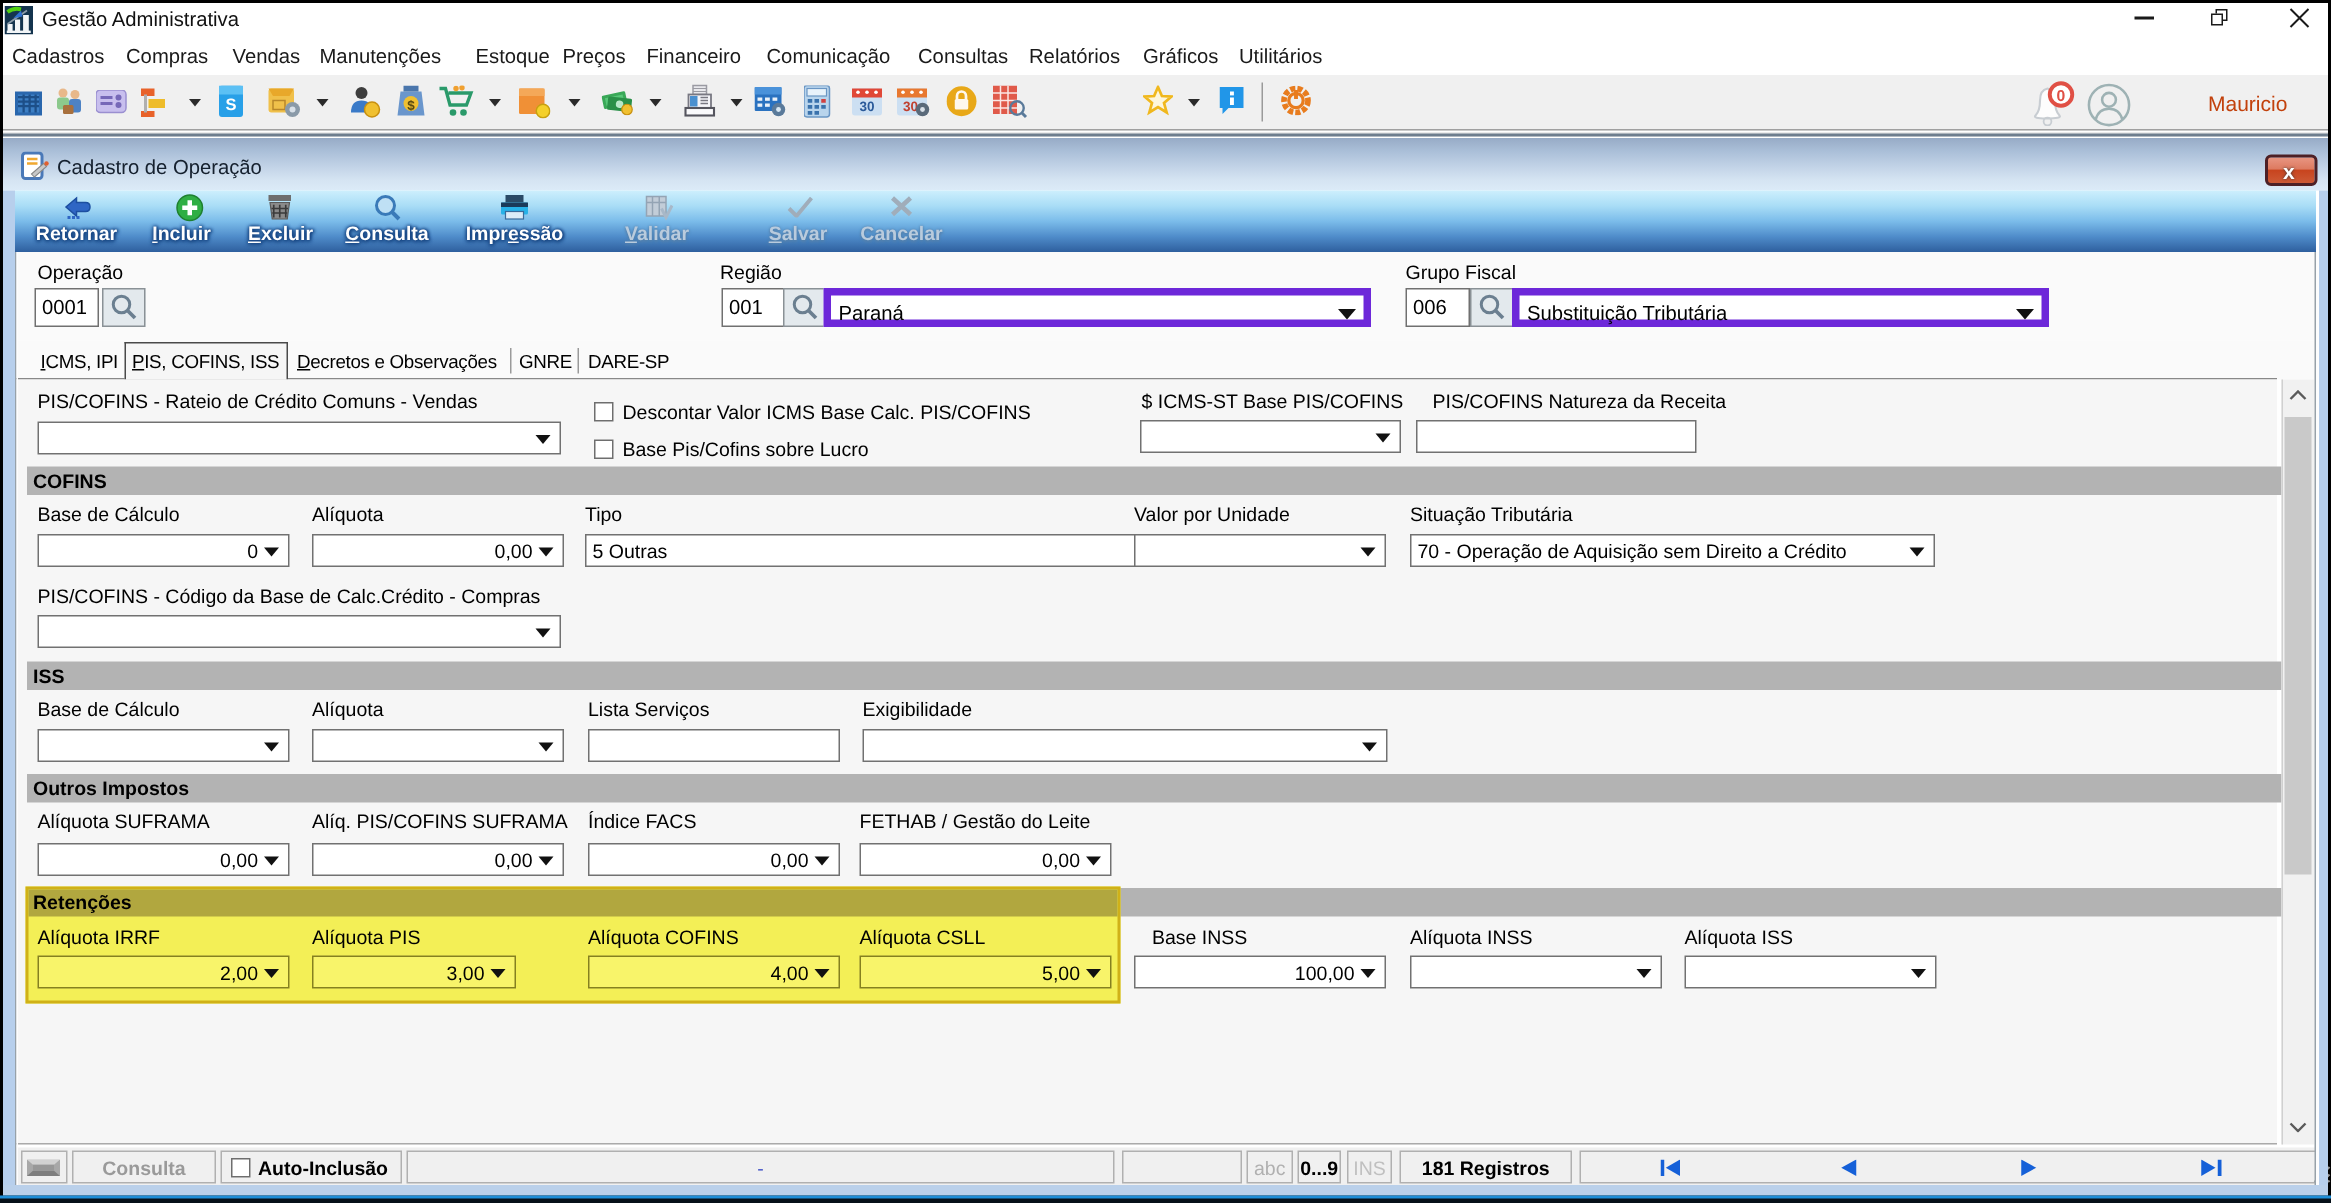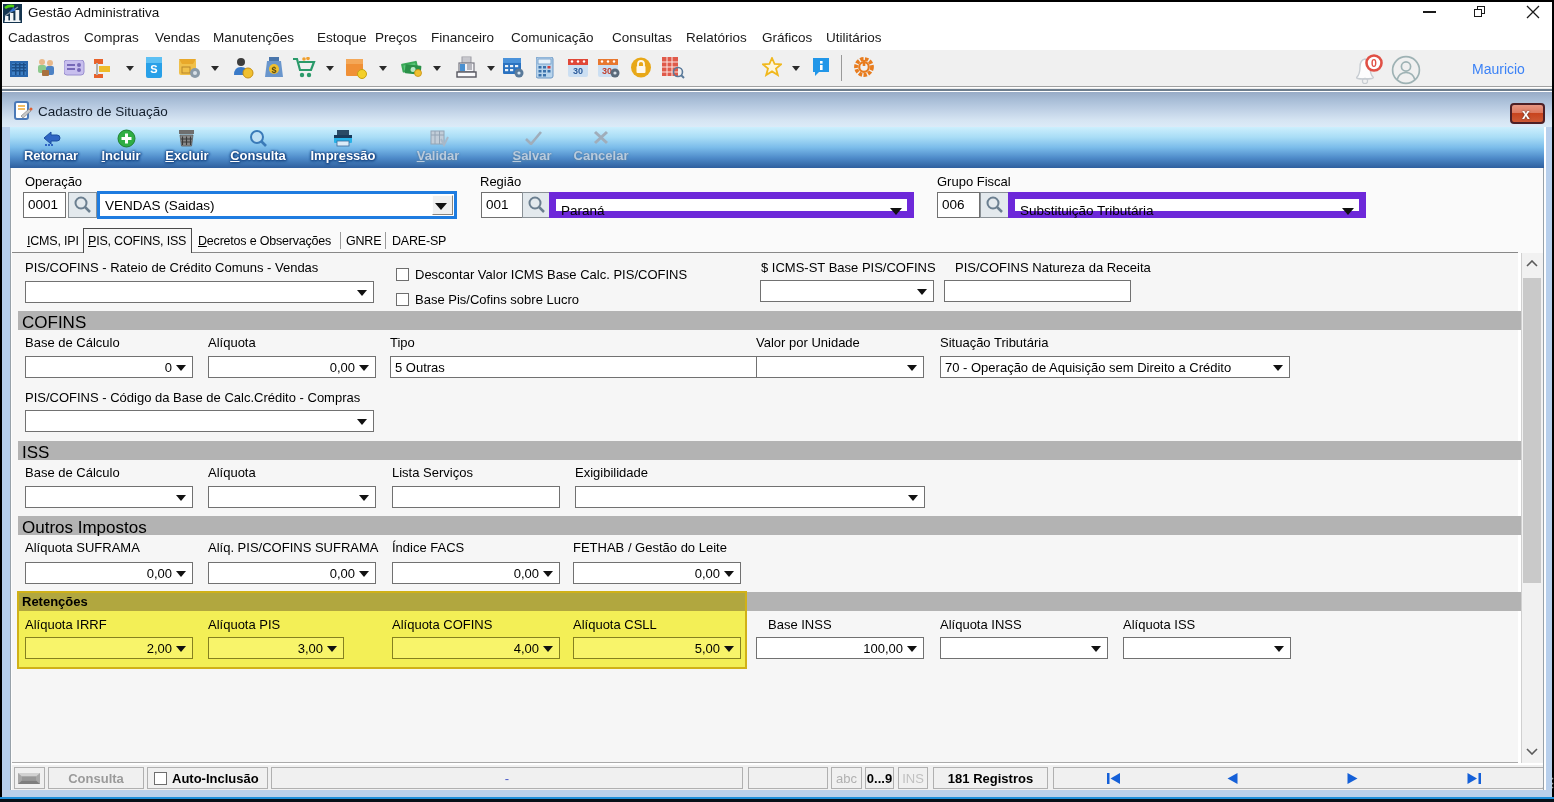--- a/index.html
+++ b/index.html
@@ -19,21 +19,21 @@
 .apptitle { left:28px; top:5px; font-size:13.5px; color:#111; }
 
 
 #menubar { left:2px; top:26px; width:1550px; height:24px; background:#fff; }
 .mi { top:4px; font-size:13.5px; color:#1a1a1a; white-space:nowrap; }
 
 
 #toolbar { left:2px; top:50px; width:1550px; height:37px; background:#f0f0f0; border-bottom:1px solid #a0a0a0; }
 .tbsep { top:55px; width:1px; height:26px; background:#9a9a9a; }
 .dd { top:66px; width:0; height:0; border-left:4.5px solid transparent; border-right:4.5px solid transparent; border-top:5.5px solid #2a2a2a; }
-#mauricio { top:61px; left:1472px; color:#3b82f6; font-size:14px; }
+#mauricio { top:61px; left:1472px; color:#c2410c; font-size:14px; }
 
 
 #mdigap { left:2px; top:88px; width:1550px; height:3px; background:#ebebeb; border-bottom:2px solid #6e7e8e; }
 
 
 #chframe-l { left:2px; top:127px; width:8px; height:663px; background:#b7cfec; z-index:5; }
 #chframe-r { left:1546px; top:127px; width:6px; height:663px; background:#b7cfec; z-index:5; }
 #chtitle { left:2px; top:92px; width:1550px; height:35px;
   background:linear-gradient(180deg,#97abc6 0%,#aabfd8 25%,#c2d3e7 55%,#d5e4f2 80%,#dcebf8 100%); }
 #closebtn { left:1510px; top:103px; width:35px; height:21px; border:2px solid #4d2026; border-radius:4px;
@@ -47,36 +47,36 @@
 .tbtn { position:absolute; top:0; height:41px; text-align:center; }
 .tbtn .lbl { position:absolute; left:0; top:21px; width:100%; text-align:center; font-size:13px; font-weight:bold; color:#fff; text-shadow:0 0 2px #194887, 0 0 3px #194887, 0 1px 3px #133e75, 1px 0 2px #194887; }
 .tbtn.dis .lbl { color:#b9cbdd; text-shadow:0 0 2px #5580ab, 0 1px 2px #5580ab; }
 .tbtn .lbl u { text-decoration:underline; }
 
 
 #formarea { left:10px; top:168px; width:1534px; height:59px; background:#fafafa; }
 .flabel { font-size:13px; color:#000; white-space:nowrap; }
 .numbox { position:absolute; width:43px; height:26px; background:#fff; border:1px solid #707070; font-size:13.5px; color:#000; padding:4px 0 0 4px; }
 .magbtn { position:absolute; width:29px; height:26px; background:#e3e9ed; border:1px solid #8a9196; }
-.combo { position:absolute; height:26px; background:#fff; border:7px solid #6d28d9; font-size:13.5px; color:#000; }
+.combo { position:absolute; height:26px; background:#fff; border:5px solid #6d28d9; font-size:13.5px; color:#000; }
 .combo .val { position:absolute; left:5px; top:4px; white-space:nowrap; }
 .combo .arr { position:absolute; right:5px; top:9px; width:0; height:0; border-left:6px solid transparent; border-right:6px solid transparent; border-top:7px solid #111; }
 .combo.focus { border:3px solid #1e7ce0; }
 .combo.btn3d .arrbox { position:absolute; right:1px; top:1px; bottom:1px; width:21px; background:#f0f0f0; border-top:1px solid #fdfdfd; border-left:1px solid #fdfdfd; border-right:1.5px solid #8a857d; border-bottom:1.5px solid #8a857d; }
 .combo.btn3d .arr { right:7px; }
 
 
 #tabstrip { left:10px; top:227px; width:1534px; height:26px; background:#fafafa; }
 .tab { position:absolute; top:2px; font-size:12.5px; letter-spacing:-0.2px; color:#000; white-space:nowrap; }
 #tabpanel-edge { left:10px; top:252px; width:1508px; height:1px; background:#888; }
 
 
 #content { left:10px; top:253px; width:1508px; height:510px; background:#f6f6f6; border-bottom:1px solid #aaa; }
 .secbar { position:absolute; left:18px; width:1503px; height:19px; background:#b3b3b3; }
-.secbar span { position:absolute; left:4px; top:2px; font-size:17px; font-weight:normal; color:#000; }
+.secbar span { position:absolute; left:4px; top:2px; font-size:13px; font-weight:bold; color:#000; }
 .clabel { position:absolute; font-size:13px; color:#000; white-space:nowrap; }
 .cfield { position:absolute; width:168px; height:22px; background:#fff; border:1px solid #717171; font-size:13px; }
 .cfield .val { position:absolute; right:20px; top:3px; }
 .cfield .lval { position:absolute; left:4px; top:3px; white-space:nowrap; }
 .cfield .arr { position:absolute; right:6px; top:8px; width:0; height:0; border-left:5.5px solid transparent; border-right:5.5px solid transparent; border-top:6.5px solid #111; }
 .cbox { position:absolute; width:13px; height:13px; background:#fff; border:1px solid #6e6e6e; }
 
 
 #vscroll { left:1521px; top:253px; width:22px; height:510px; background:#f1f1f1; border-left:1px solid #d0d0d0; }
 #vthumb { left:1523px; top:278px; width:18px; height:305px; background:#c9c9c9; }
@@ -320,21 +320,21 @@
   <div class="abs" style="left:10px;top:168px;width:1px;height:622px;background:#97a1a9;z-index:6;"></div>
   <div class="abs" style="left:11px;top:168px;width:1px;height:622px;background:#fdfdfd;z-index:6;"></div>
   <div class="abs" style="left:1543px;top:168px;width:1px;height:622px;background:#97a1a9;z-index:6;"></div>
   <div class="abs" style="left:1544px;top:168px;width:2px;height:622px;background:#fdfdfd;z-index:6;"></div>
   <div class="abs" style="left:13px;top:101px;width:20px;height:21px;"><svg width="20" height="21" viewBox="0 0 20 21">
         <rect x="2" y="1" width="13" height="17" rx="2" fill="#fff" stroke="#4a79b8" stroke-width="2"></rect>
         <path d="M5 5 L12 5 M5 8 L12 8" stroke="#f0a830" stroke-width="1.6"></path>
         <path d="M8 15 L16 8 L18 10 L10 17 Z" fill="#c8c8c8" stroke="#888" stroke-width="0.7"></path>
         <circle cx="18" cy="8" r="1.5" fill="#e06030"></circle>
       </svg></div>
-  <div class="abs txt" style="left:38px;top:104px;font-size:13.5px;color:#15202e;">Cadastro de Situação</div>
+  <div class="abs txt" style="left:38px;top:104px;font-size:13.5px;color:#15202e;">Cadastro de Operação</div>
   <div id="closebtn" class="abs">
       <span>x</span>
     </div>
 
   <div id="chtool" class="abs"></div>
   <div id="chtoolbtns">
     <div class="abs tbtn" style="left:-4px;width:110px;top:127px;">
         <svg class="abs" style="left:46px;top:4px;" width="22" height="16">
           <path d="M9 1 L2 7 L9 13 L9 10 L15 10 Q18 10 18 7 Q18 4 15 4 L9 4 Z" fill="#2f66c4" stroke="#1d4fa0" stroke-width="1"></path>
           <path d="M3 14 H5 M6 14 H8 M9 14 H11" stroke="#2f66c4" stroke-width="2"></path>
@@ -395,25 +395,20 @@
       </div>
   </div>
 
   <div id="formarea" class="abs"></div>
   <div class="abs flabel" style="left:25px;top:174px;">Operação</div>
   <div class="abs numbox" style="left:23px;top:192px;">0001</div>
   <div class="abs magbtn" style="left:68px;top:192px;"><svg width="27" height="24" viewBox="0 0 27 24">
         <circle cx="12" cy="10" r="5.5" fill="none" stroke="#6b7f90" stroke-width="2"></circle>
         <line x1="16" y1="14" x2="21" y2="19" stroke="#6b7f90" stroke-width="2.5"></line>
       </svg></div>
-  <div class="abs combo focus btn3d" style="left:97px;top:191px;width:360px;height:28px;">
-      <span class="val">VENDAS (Saidas)</span>
-      <span class="arrbox"></span>
-      <span class="arr"></span>
-    </div>
   <div class="abs flabel" style="left:480px;top:174px;">Região</div>
   <div class="abs numbox" style="left:481px;top:192px;">001</div>
   <div class="abs magbtn" style="left:522px;top:192px;"><svg width="27" height="24" viewBox="0 0 27 24">
         <circle cx="12" cy="10" r="5.5" fill="none" stroke="#6b7f90" stroke-width="2"></circle>
         <line x1="16" y1="14" x2="21" y2="19" stroke="#6b7f90" stroke-width="2.5"></line>
       </svg></div>
   <div class="abs combo" style="left:549px;top:192px;width:365px;">
       <span class="val">Paraná</span>
       <span class="arr"></span>
     </div>

